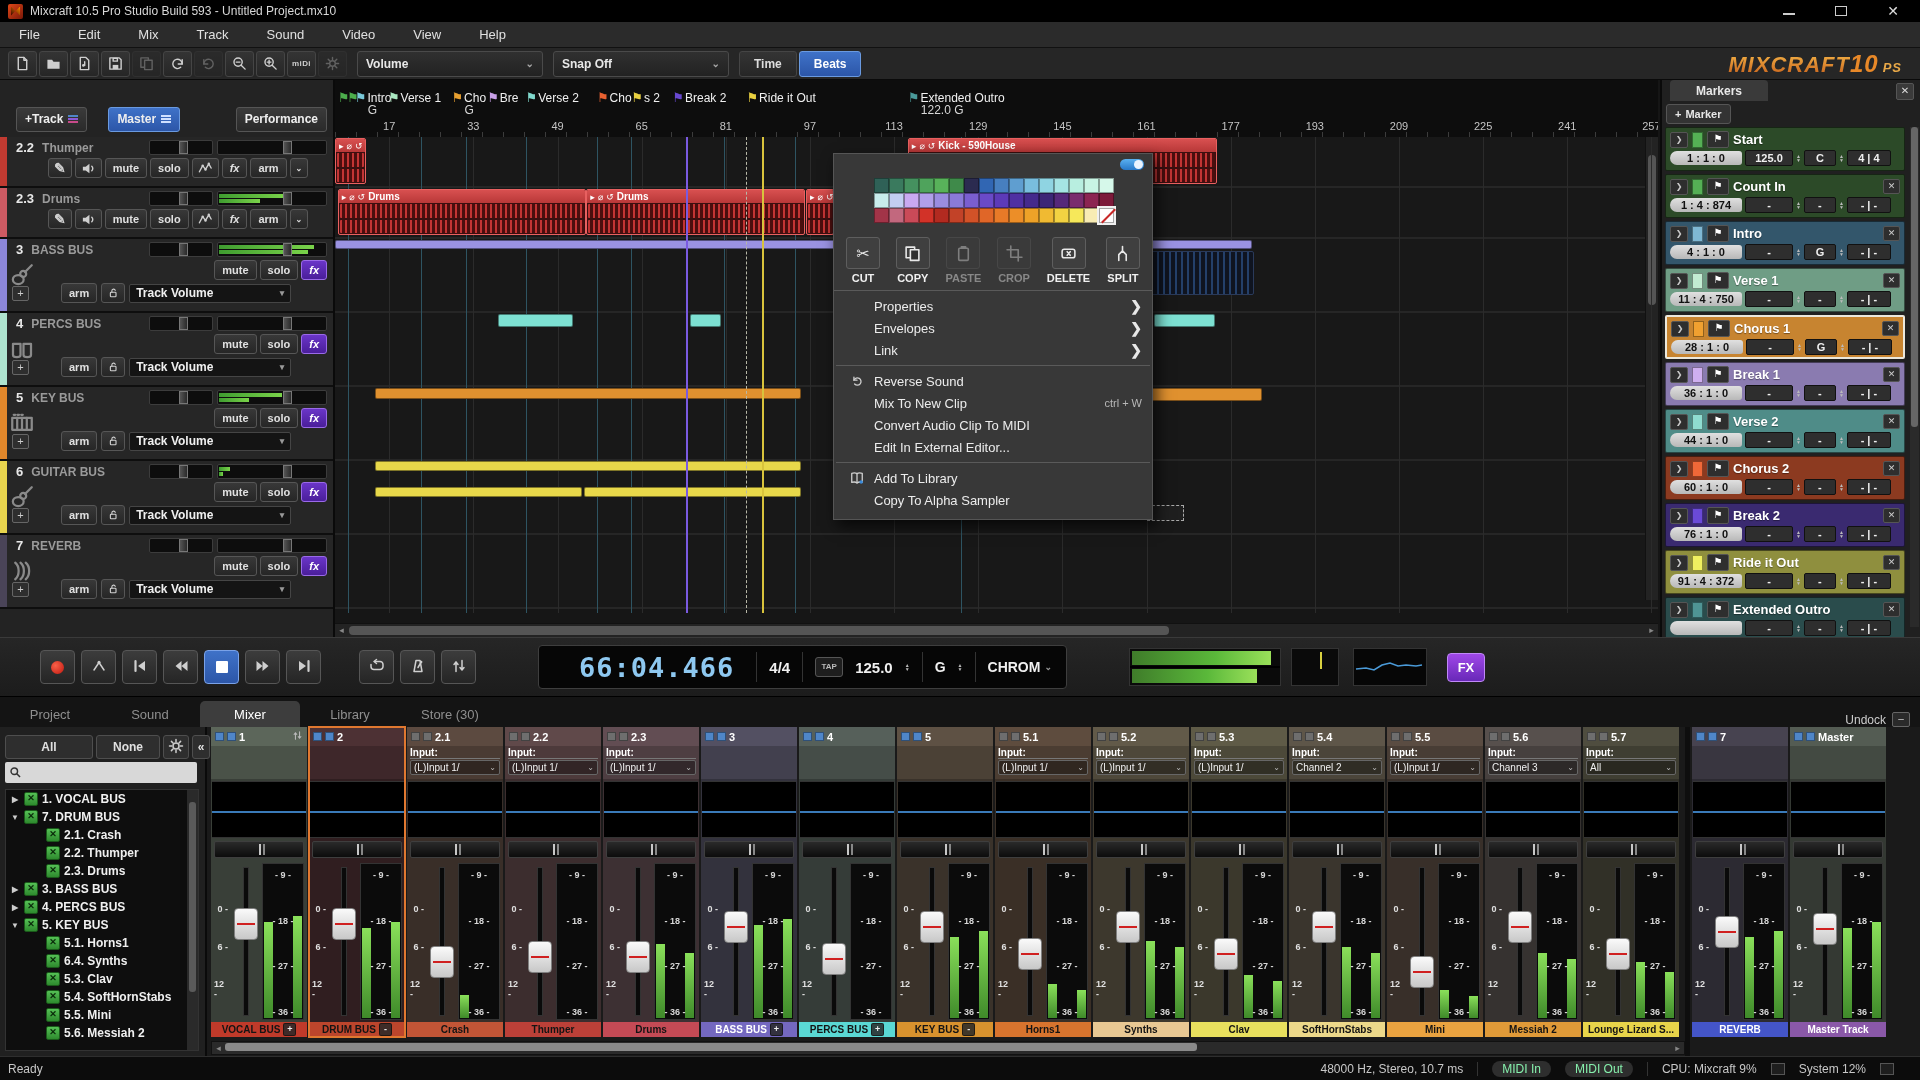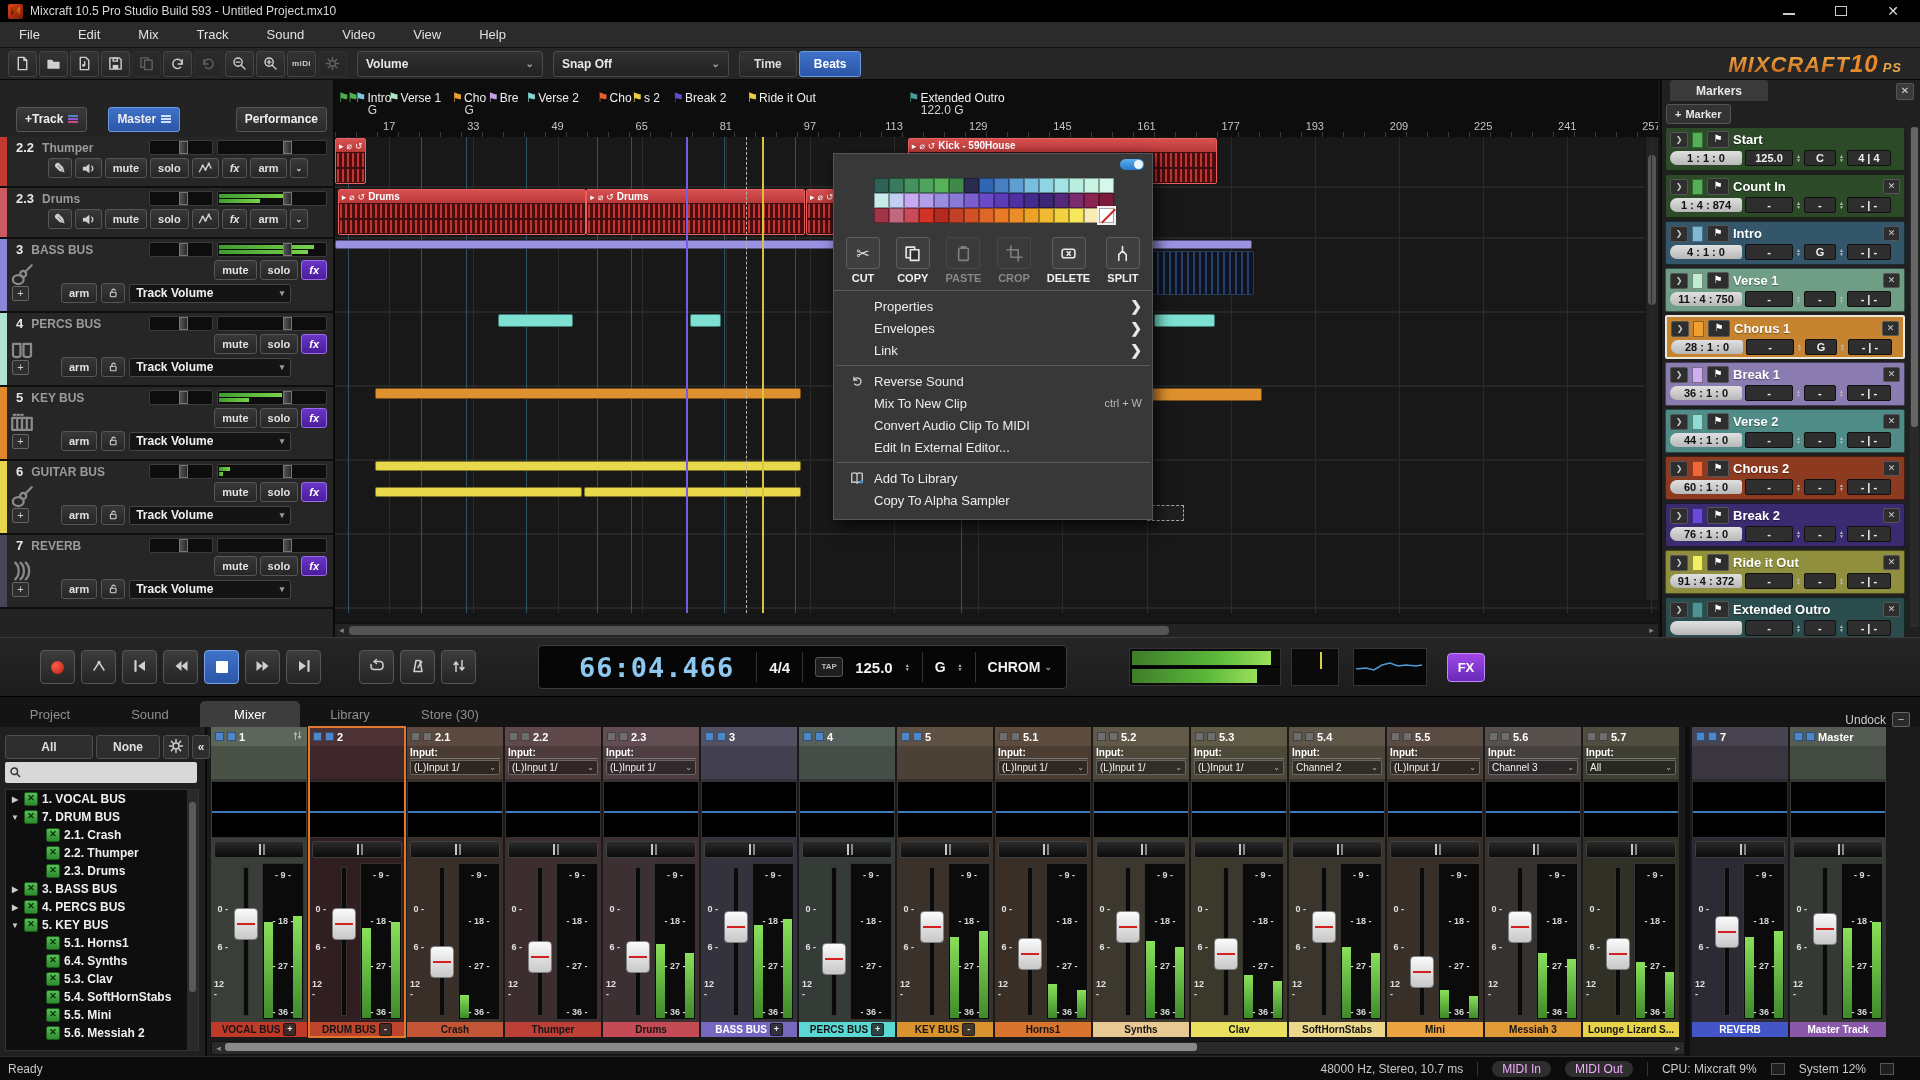--- a/index.html
+++ b/index.html
@@ -207,21 +207,21 @@
   .slabel .badge{width:11px;height:11px;border:1px solid rgba(0,0,0,.5);background:rgba(40,40,40,.85);color:#eee;font-size:9px;line-height:10px;text-align:center;border-radius:2px;}
   #mix-hscroll{position:absolute;left:211px;top:314px;width:1472px;height:12px;background:#2a2a2a;border:1px solid #111;}
   #mix-hscroll .thumb{position:absolute;left:13px;top:1px;height:8px;width:66%;background:#8a8a8a;border-radius:3px;}
   #mix-divider{position:absolute;left:1685px;top:0;width:5px;height:329px;background:#0e0e0e;}
 
   
   #statusbar{position:absolute;left:0;top:1056px;width:1920px;height:24px;background:#0c0c0c;border-top:1px solid #2e2e2e;display:flex;align-items:center;font-size:12px;color:#c8c8c8;}
   #statusbar .left{padding-left:8px;}
   #statusbar .right{margin-left:auto;display:flex;align-items:center;gap:14px;padding-right:26px;}
   .ssep{width:1px;height:14px;background:#333;}
-  .pill{background:#2e2e2e;border-radius:8px;padding:1px 10px;color:#f0abfc;}
+  .pill{background:#2e2e2e;border-radius:8px;padding:1px 10px;color:#86efac;}
   .mbox{width:12px;height:10px;border:1px solid #555;background:#1e1e1e;display:inline-block;}
 </style>
 </head>
 <body>
 
 <div id="app">
 
   <div id="titlebar">
     <span class="appicon"></span>
     <span class="title">Mixcraft 10.5 Pro Studio Build 593 - Untitled Project.mx10</span>
@@ -1915,21 +1915,21 @@
         <span class="g gr" style="height:38%"></span>
         <div class="mscale">
                 <span>- 9 -</span>
                 <span>- 18 -</span>
                 <span>- 27 -</span>
                 <span>- 36 -</span>
               </div>
       </div>
     </div>
     <div class="slabel" style="background:#e09a38;color:#141414">
-      <span>Messiah 3</span>
+      <span>Messiah 2</span>
     </div>
   </div>
         <div class="strip" style="background:rgb(49,48,39)">
     <div class="shead" style="background:#4f4d3f">
       <span class="sq" style="background:#6e6e6e"></span>
             <span class="sq" style="background:#6e6e6e"></span>
       <span>5.7</span>
 
     </div>
 

